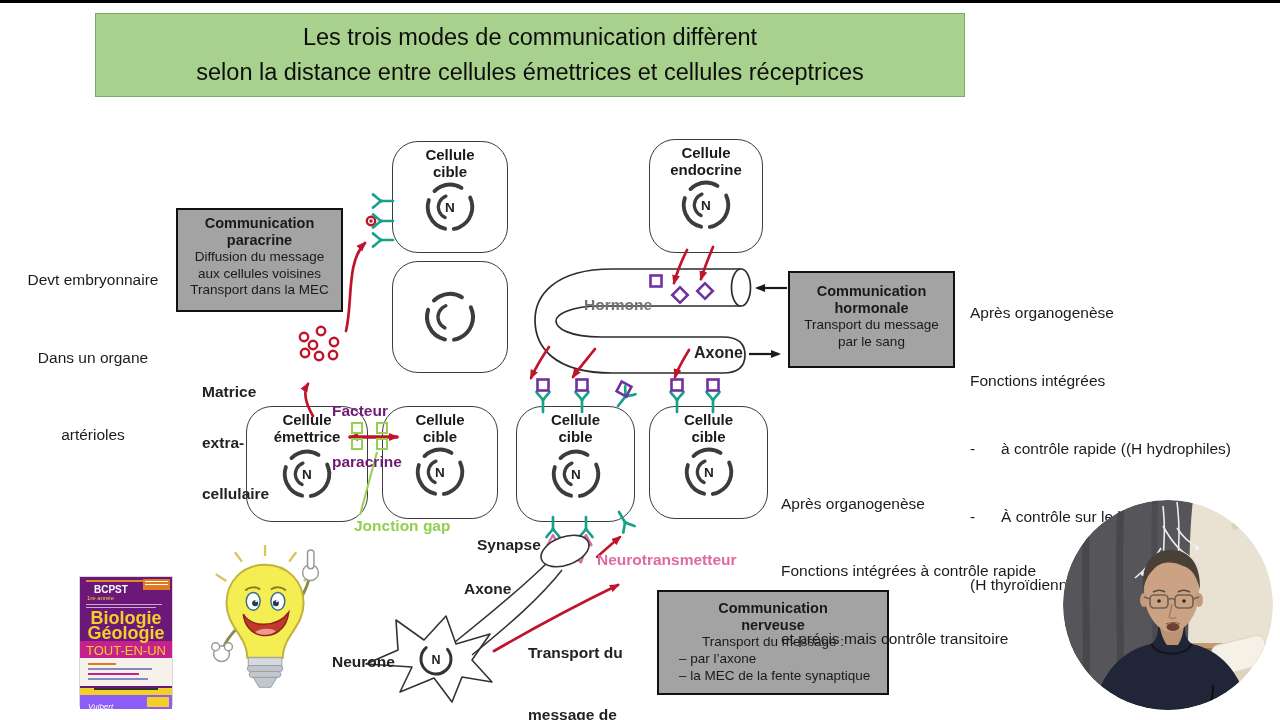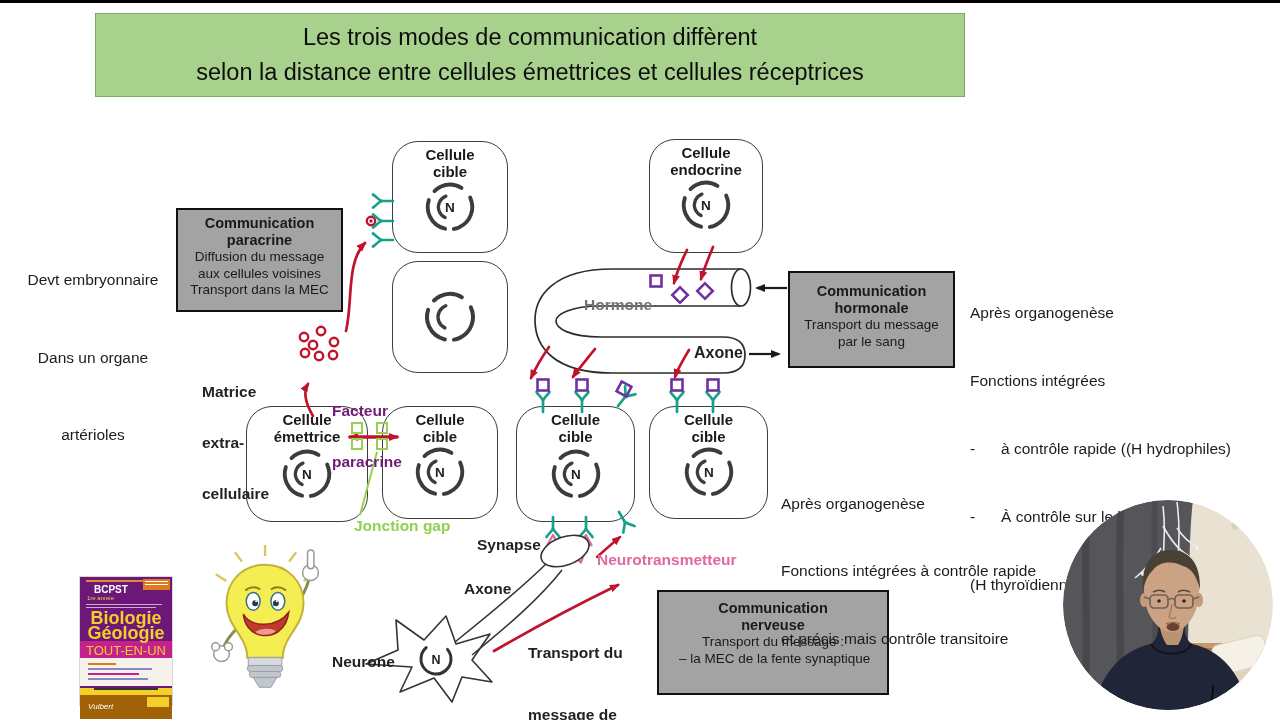--- a/index.html
+++ b/index.html
@@ -32,21 +32,21 @@
   .bk-year{color:#f3cf2a;font-size:6px;padding-left:7px;line-height:7px;}
   .bk-auth{height:1px;background:#cfa6d6;margin:2px 10px 0 6px;}
   .bk-title{color:#f3cf2a;font-weight:bold;font-size:18px;line-height:15px;text-align:center;}
   .bk-band{background:#c4208e;height:17px;text-align:center;}
   .bk-band span{color:#f3cf2a;font-weight:normal;font-size:13px;line-height:10px;text-align:center;}
   .bk-band i{display:block;height:1px;background:#f3cf2a;margin:1px 8px 0 8px;}
   .bk-white{background:#f6f2ea;height:26px;padding-top:2px;}
   .bk-white i{display:block;height:2px;margin:3px 8px 0 8px;}
   .bk-yellow{background:#f3cf2a;height:7px;}
   .bk-yellow i{display:block;height:2px;background:#333;margin:2px 14px 0 14px;}
-  .bk-foot{background:#a16207;height:24px;position:relative;}
+  .bk-foot{background:#8b5cf6;height:14px;position:relative;}
   .bk-foot span{color:#fff;font-size:8px;font-style:italic;padding-left:8px;line-height:14px;}
   .bk-foot b{position:absolute;right:3px;top:2px;width:22px;height:10px;background:#f3cf2a;}
 </style>
 </head>
 <body>
 
 <div class="topbar"></div>
 
 <div class="title-box">
   <div>Les trois modes de communication diffèrent</div>
@@ -71,20 +71,21 @@
   <div class="h">Communication</div>
   <div class="h">hormonale</div>
   <div class="b">Transport du message</div>
   <div class="b">par le sang</div>
 </div>
 
 <div class="cbox" style="left:657px;top:590px;width:232px;height:105px;padding-top:8px;">
   <div class="h">Communication</div>
   <div class="h">nerveuse</div>
   <div class="b">Transport du message :</div>
+  <div class="bl">– par l’axone</div>
   <div class="bl">– la MEC de la fente synaptique</div>
 </div>
 
 <div class="cell" style="left:392px;top:141px;width:116px;height:112px;">
   <div class="cl"><span>Cellule</span><br>
   <span>cible</span></div>
   <svg width="62" height="60" viewBox="0 0 62 62" style="margin-top:-4px;">
     <circle cx="31" cy="31" r="23" fill="none" stroke="#3c3c3c" stroke-width="4" stroke-linecap="round" stroke-dasharray="42 9 38 11 30 14.5" transform="rotate(-25 31 31)"></circle>
     <circle cx="31" cy="31" r="12" fill="none" stroke="#3c3c3c" stroke-width="3.4" stroke-linecap="round" stroke-dasharray="28 47.4" transform="rotate(115 31 31)"></circle>
     <text x="31" y="36" text-anchor="middle" font-size="14" font-weight="bold" fill="#222">N</text>

